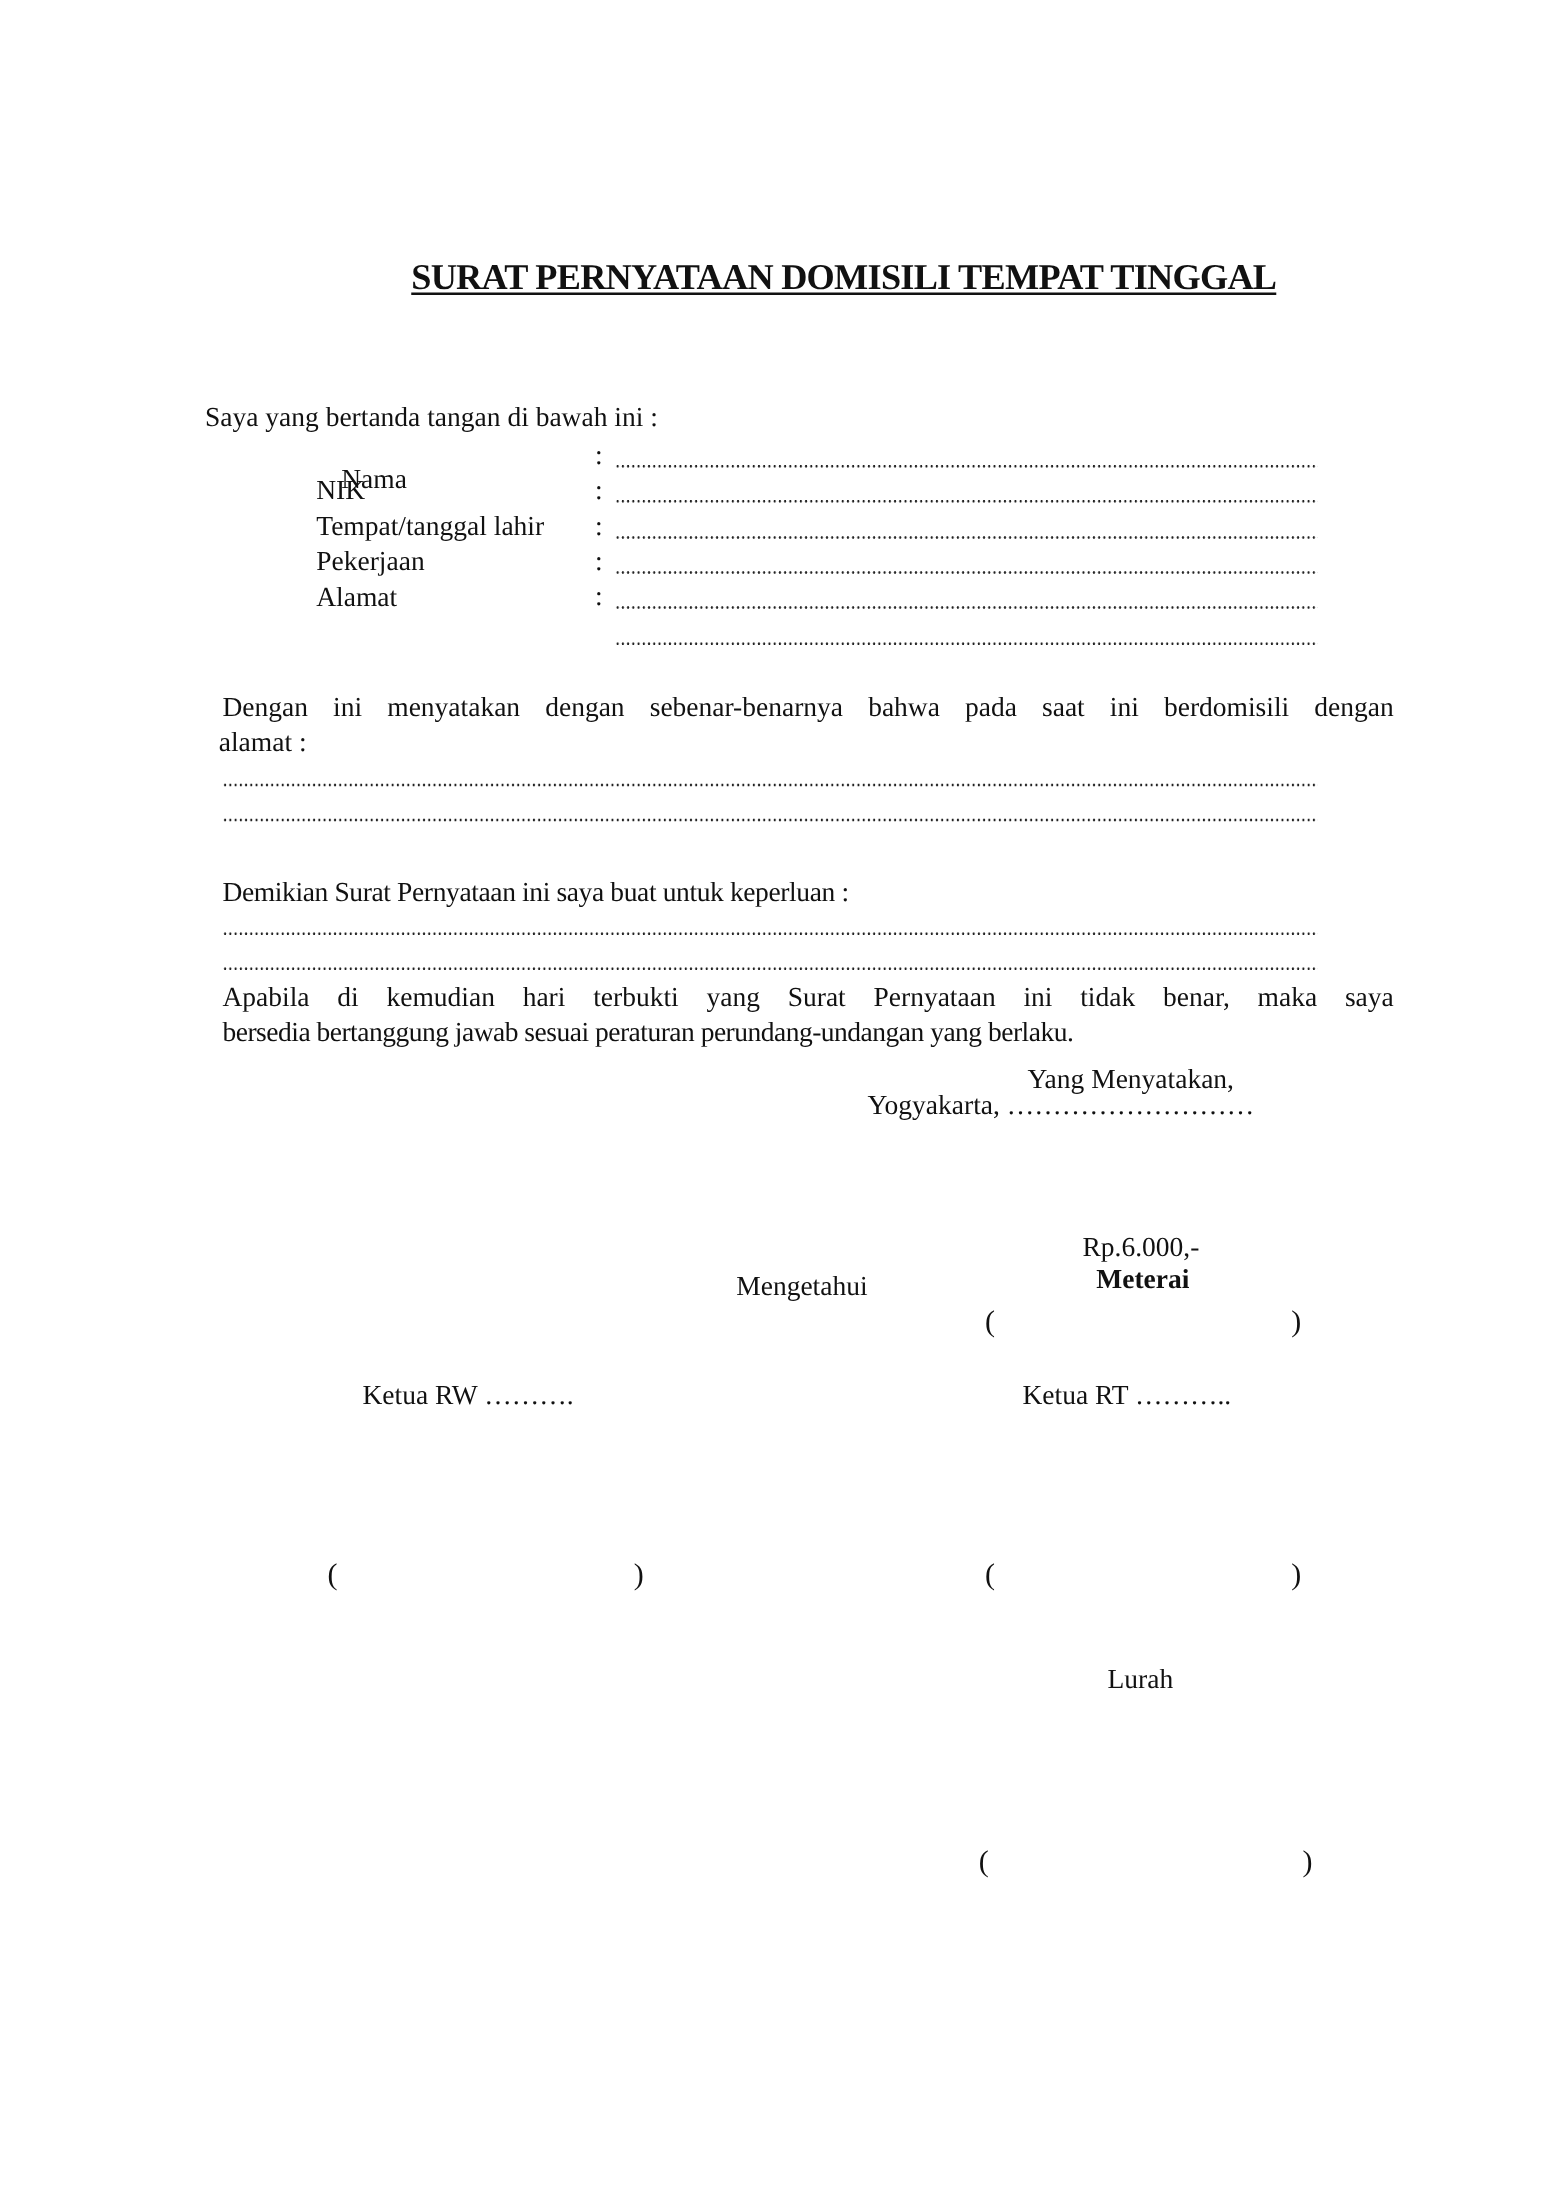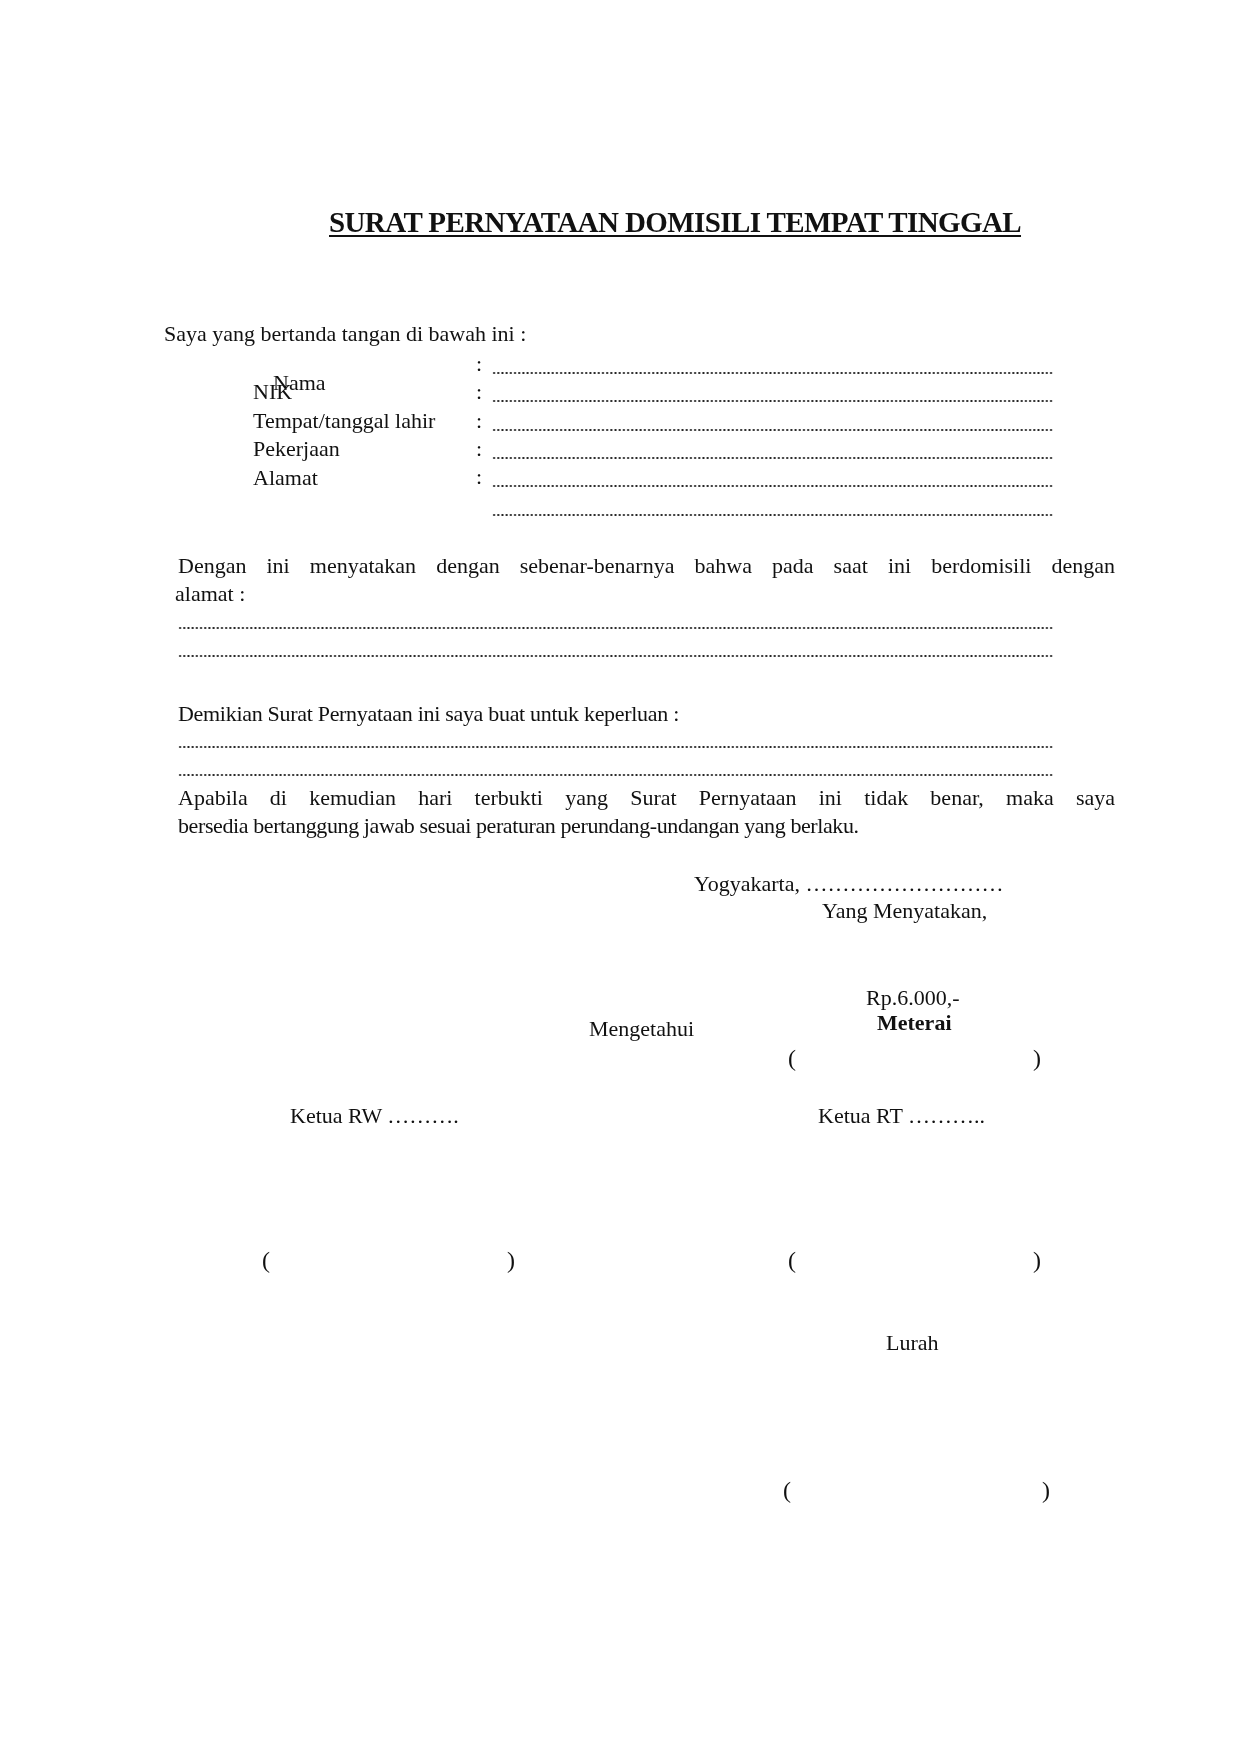--- a/index.html
+++ b/index.html
@@ -65,21 +65,21 @@
 <div class="leader" style="left:178px; top:655px; width:876px;"></div>
 
 <div class="abs" style="left:178px; top:701px; letter-spacing:-0.3px;">Demikian Surat Pernyataan ini saya buat untuk keperluan :</div>
 <div class="leader" style="left:178px; top:746px; width:876px;"></div>
 <div class="leader" style="left:178px; top:774px; width:876px;"></div>
 
 <div class="abs justify-line" style="left:178px; top:785px; width:937px;">Apabila di kemudian hari terbukti yang Surat Pernyataan ini tidak benar, maka saya</div>
 <div class="abs" style="left:178px; top:813px; letter-spacing:-0.4px;">bersedia bertanggung jawab sesuai peraturan perundang-undangan yang berlaku.</div>
 
 <div class="abs" style="left:694px; top:871px;text-align:right;">Yogyakarta, ………………………</div>
-<div class="abs" style="left:822px; top:898px;">Yang Menyatakan,</div>
+<div class="abs" style="left:822px; top:850px;">Yang Menyatakan,</div>
 <div class="abs" style="left:877px; top:1010px;font-weight:bold;">Meterai</div>
 <div class="abs" style="left:866px; top:985px;">Rp.6.000,-</div>
 <div>
   <div class="abs paren" style="left:788px; top:1045px;">(</div>
   <div class="abs paren" style="left:1033px; top:1045px;">)</div>
 </div>
 
 <div class="abs" style="left:589px; top:1016px;">Mengetahui</div>
 <div class="abs" style="left:290px; top:1103px;">Ketua RW ……….</div>
 <div class="abs" style="left:818px; top:1103px;">Ketua RT ………..</div>

